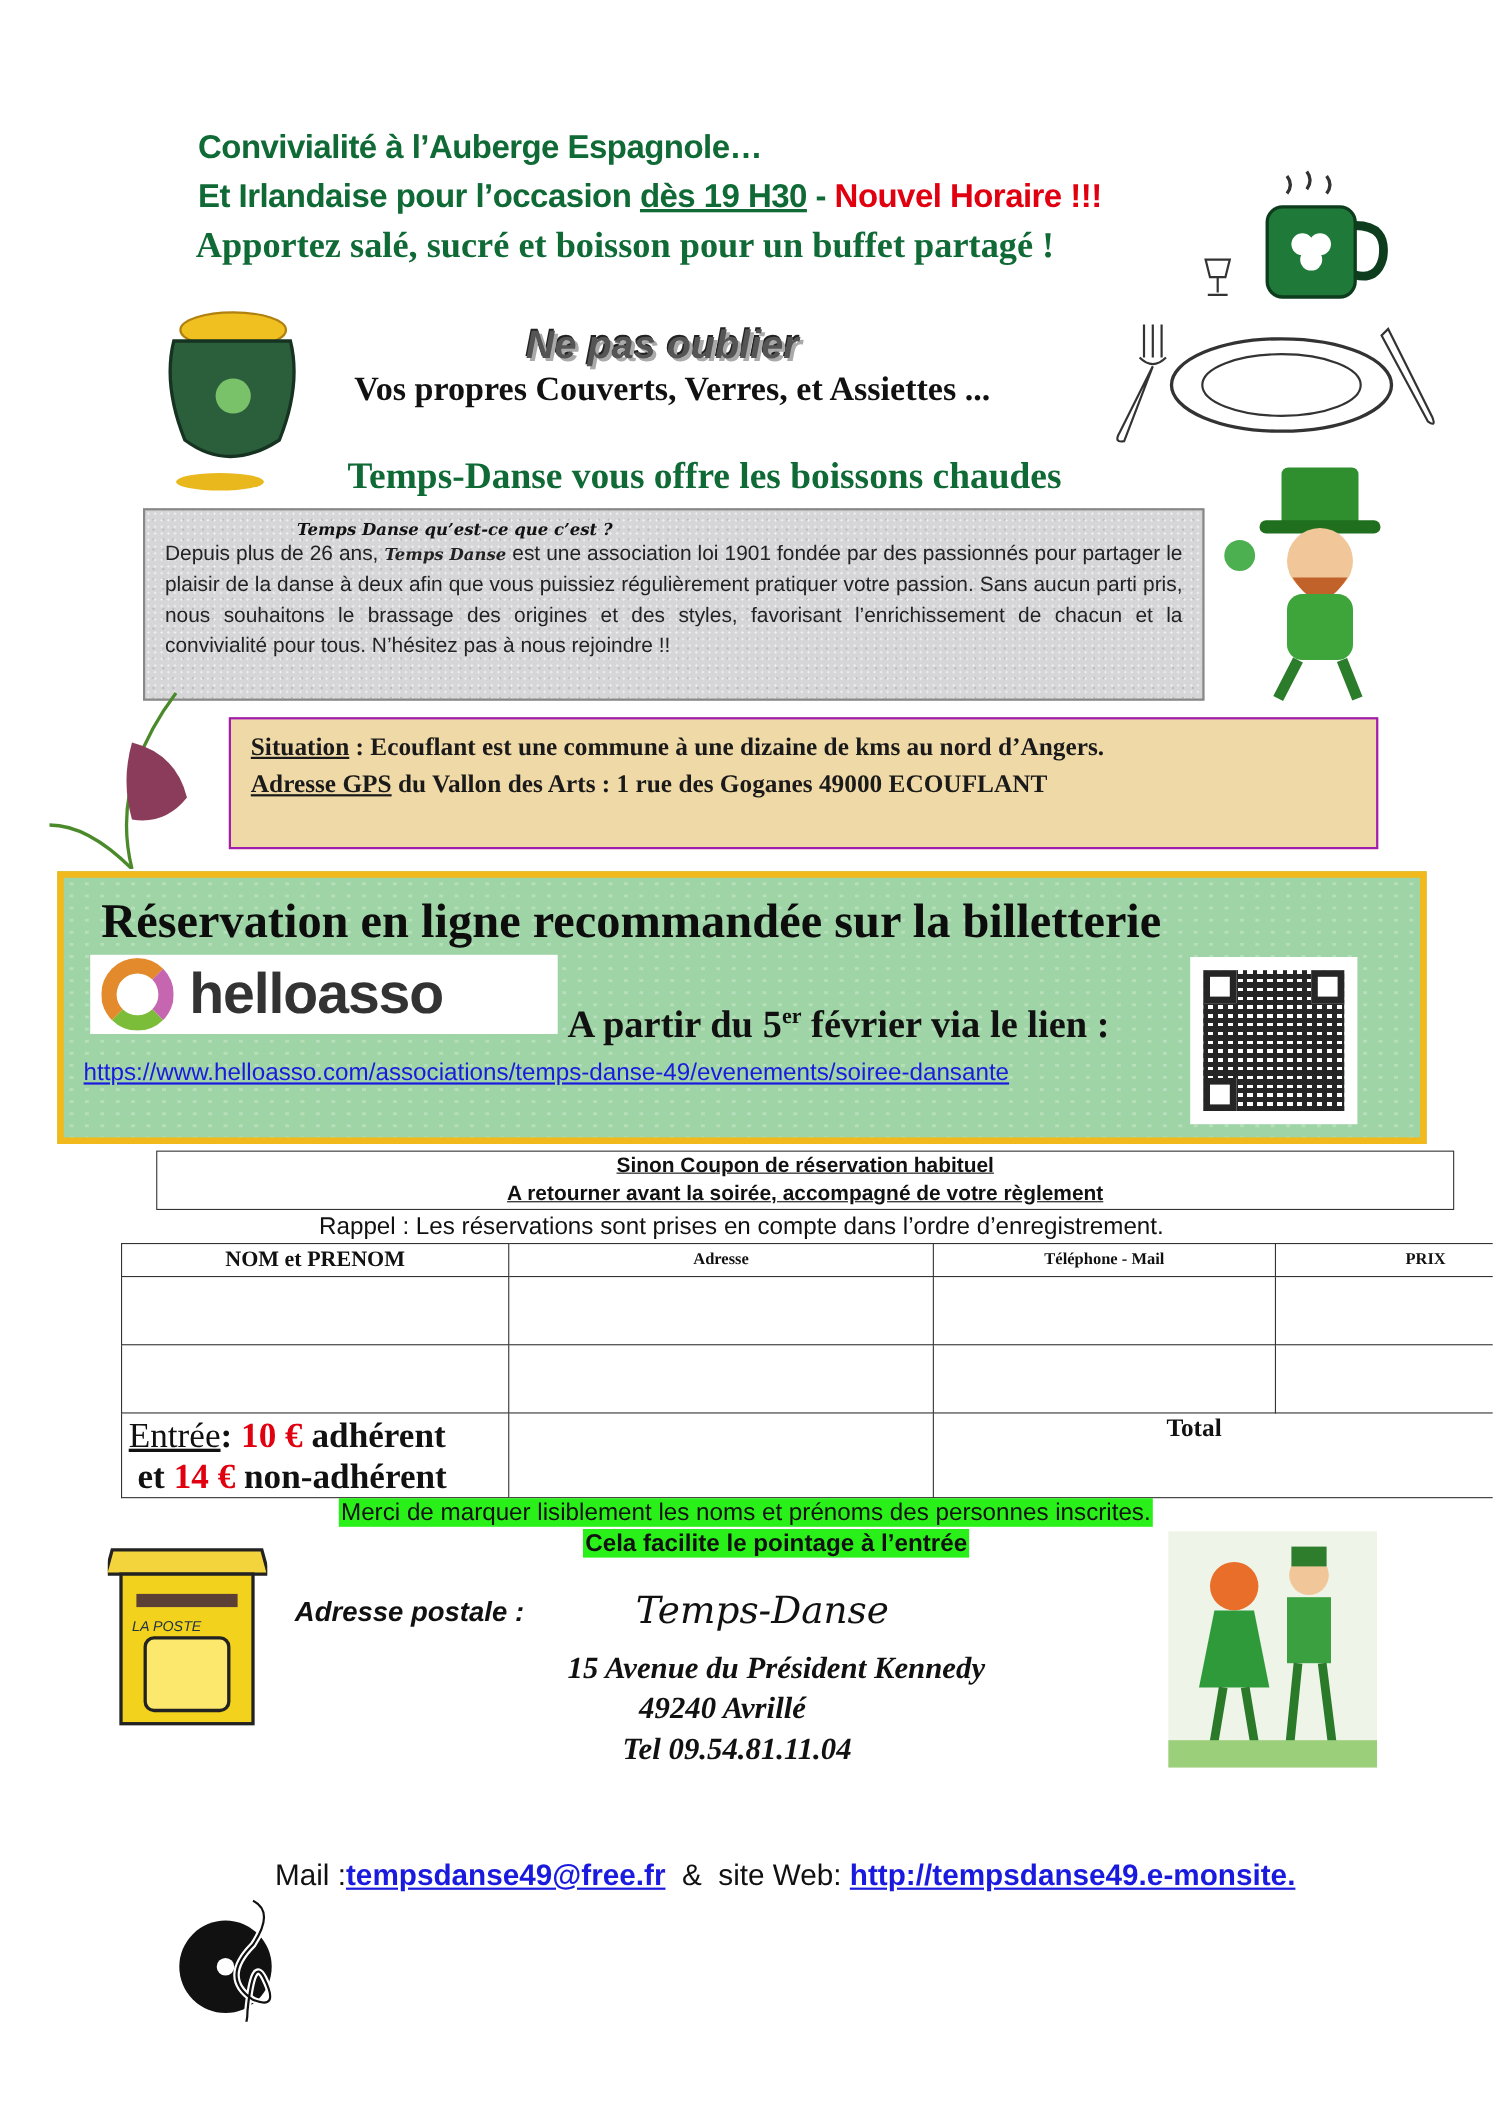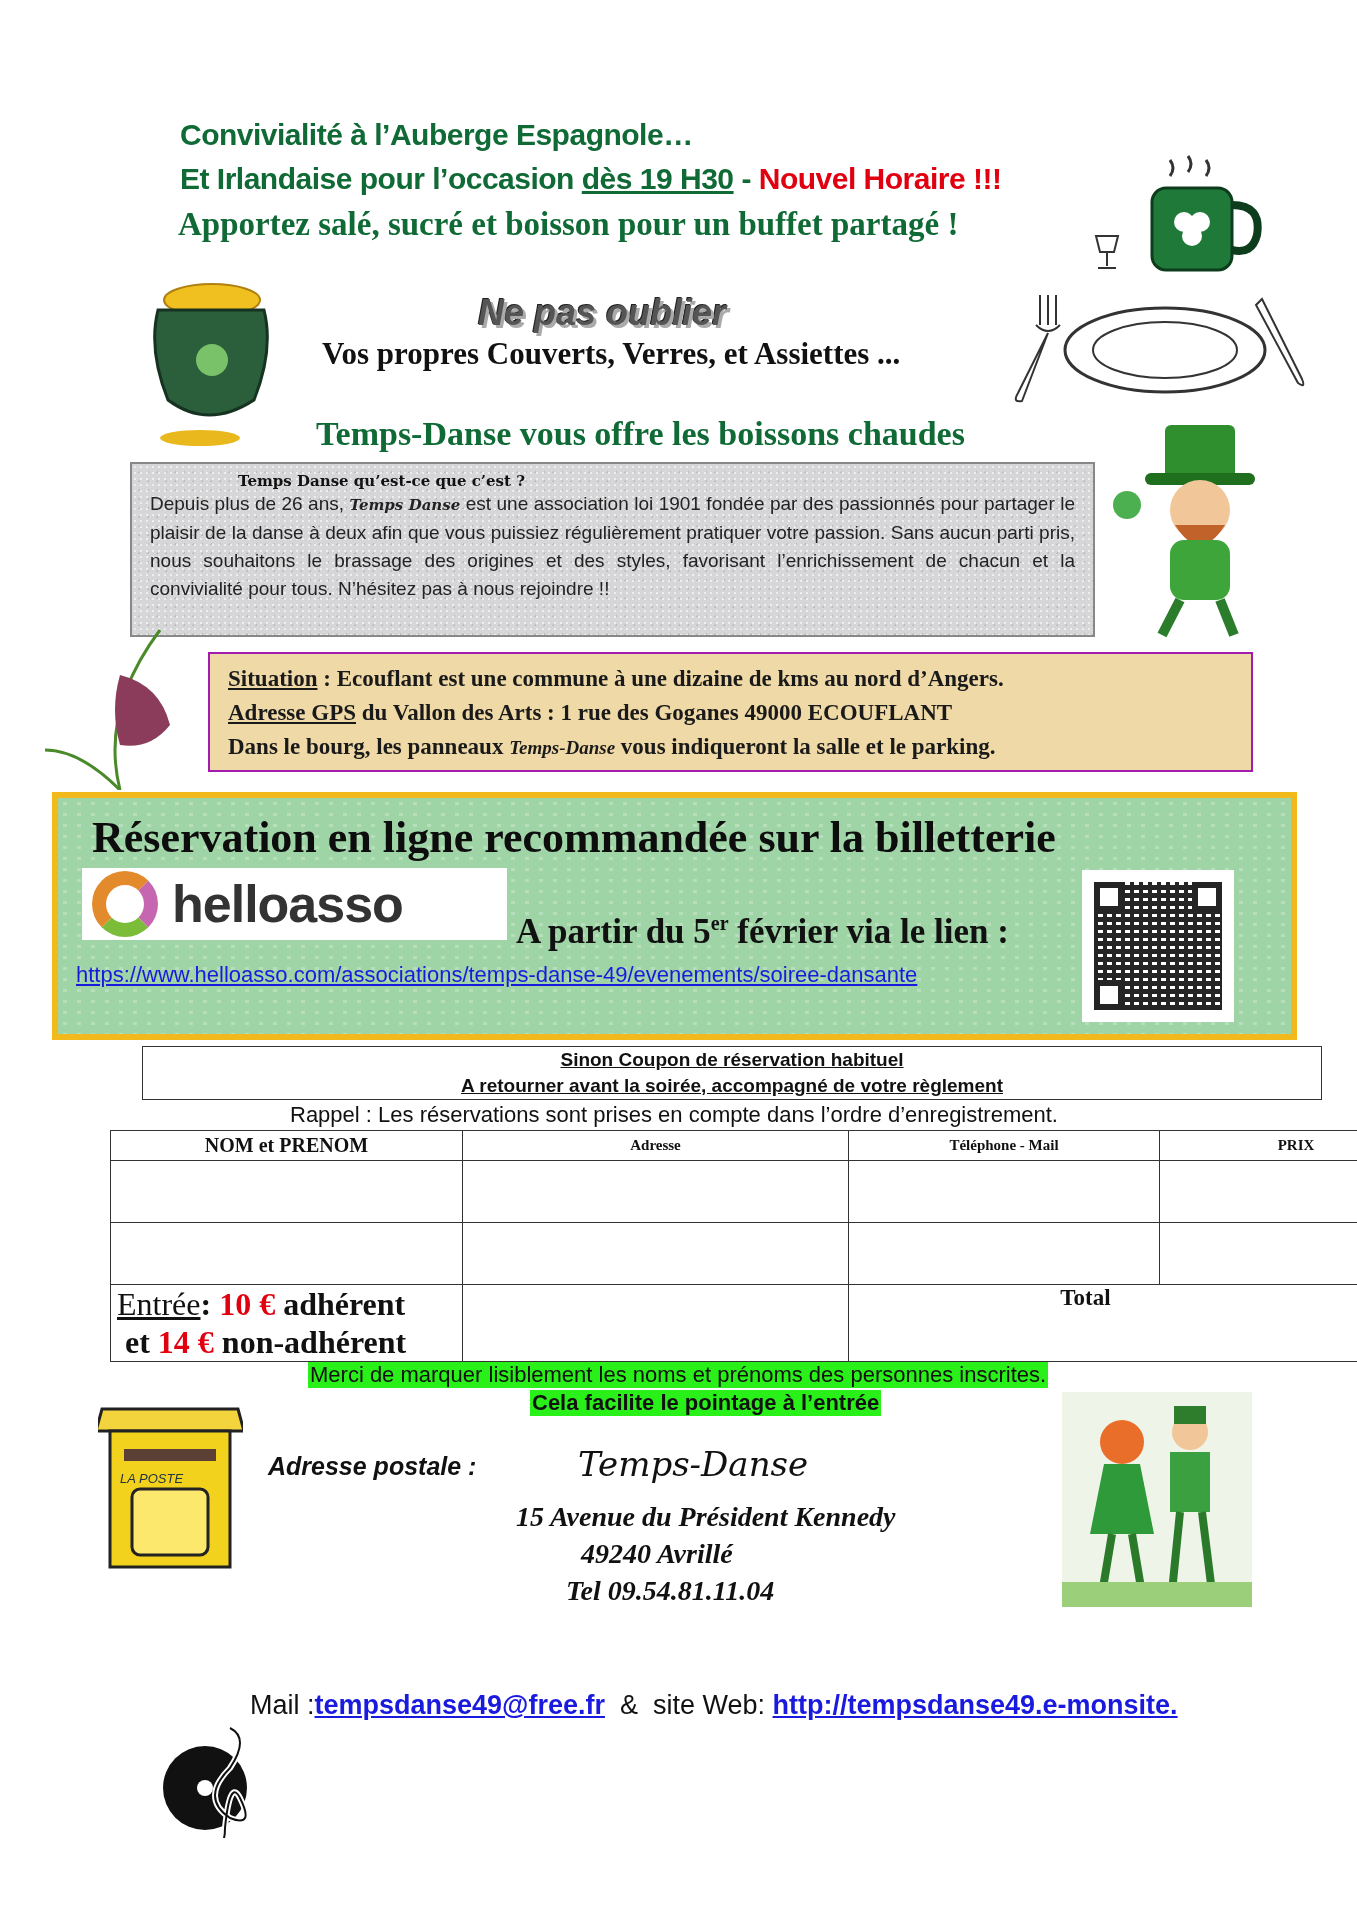--- a/index.html
+++ b/index.html
@@ -9,21 +9,21 @@
   .hdr1{left:180px;top:118px;font-size:30px;font-weight:bold;font-family:"Liberation Sans",sans-serif;letter-spacing:-0.5px}
   .hdr2{left:180px;top:162px;font-size:30px;font-weight:bold;letter-spacing:-0.5px}
   .hdr2 .u{text-decoration:underline}
   .hdr2 .red{color:#e00010}
   .hdr3{left:178px;top:206px;font-size:33px;font-weight:bold;font-family:"Liberation Serif",serif}
   .nepas{left:478px;top:292px;font-size:36px;font-weight:bold;font-style:italic;color:#555;text-shadow:3px 3px 0 #aaa, -1px -1px 0 #222}
   .vos{left:322px;top:336px;font-size:31px;font-family:"Liberation Serif",serif;font-weight:bold;color:#111}
   .offre{left:316px;top:415px;font-size:34px;font-family:"Liberation Serif",serif;font-weight:bold}
   .graybox{left:130px;top:462px;width:965px;height:175px;background:#d6d6d8;border:2px solid #888;padding:8px 18px;
     background-image:radial-gradient(#eee 1px,transparent 1px),radial-gradient(#bbb 1px,transparent 1px);background-size:6px 6px,9px 9px;background-position:0 0,3px 4px}
-  .graybox .t{font-family:"DejaVu Serif",serif;font-weight:bold;font-size:15px;margin-left:88px}
+  .graybox .t{font-family:"DejaVu Serif",serif;font-style:italic;font-weight:bold;font-size:15px;margin-left:120px}
   .graybox p{font-size:19px;line-height:28px;text-align:justify;color:#222;font-family:"Liberation Sans",sans-serif}
   .graybox p i{font-family:"DejaVu Serif",serif;font-weight:bold;font-size:15px}
   .tanbox{left:208px;top:652px;width:1045px;height:120px;background:#efd9a6;border:2px solid #a21caf;padding:8px 18px;font-family:"Liberation Serif",serif;font-weight:bold;font-size:23px;line-height:34px;color:#1a1a1a}
   .tanbox .u{text-decoration:underline}
   .tanbox i{font-style:italic;font-size:19px}
   .resbox{left:52px;top:792px;width:1245px;height:248px;border:6px solid #f1b91c;background:#9fd4a6;
     background-image:radial-gradient(rgba(255,255,255,.25) 2px,transparent 2px);background-size:14px 11px}
   .res-title{left:34px;top:14px;font-family:"Liberation Serif",serif;font-size:44px;font-weight:bold;color:#0d0d0d}
   .ha-logo{left:24px;top:70px;width:425px;height:72px;background:#fff;display:flex;align-items:center;padding-left:10px}
   .ha-ring{width:66px;height:66px;border-radius:50%;border:14px solid #e38a2c;border-right-color:#c766b0;border-bottom-color:#7bbd39;margin-right:14px}
@@ -112,21 +112,20 @@
 
 <svg class="pic" style="left:40px;top:625px" width="140" height="165">
   <path d="M80 165 q-20 -80 40 -160" stroke="#4a8a2a" stroke-width="3" fill="none"></path>
   <path d="M80 165 q-40 -40 -75 -40" stroke="#4a8a2a" stroke-width="3" fill="none"></path>
   <path d="M80 50 q40 10 50 50 q-20 25 -50 20 q-10 -35 0 -70z" fill="#8a3c5a"></path>
 </svg>
 
 <div class="abs tanbox">
   <div><span class="u">Situation</span><span> : Ecouflant est une commune à  une dizaine de kms au nord d’Angers.</span></div>
   <div><span class="u">Adresse GPS</span><span> du Vallon des Arts  :  1 rue des Goganes  49000 ECOUFLANT</span></div>
-  <div><span>Dans le bourg, les panneaux </span><i>Temps-Danse</i><span> vous indiqueront la salle et le parking.</span></div>
 </div>
 
 <div class="abs resbox">
   <div class="abs res-title">Réservation en ligne recommandée sur la billetterie</div>
   <div class="abs ha-logo">
     <div class="ha-ring"></div>
     <span class="ha-text">helloasso</span>
   </div>
   <div class="abs apartir"><span>A partir du 5</span><sup>er</sup><span> février via le lien :</span></div>
   <a class="abs link">https://www.helloasso.com/associations/temps-danse-49/evenements/soiree-dansante</a>

